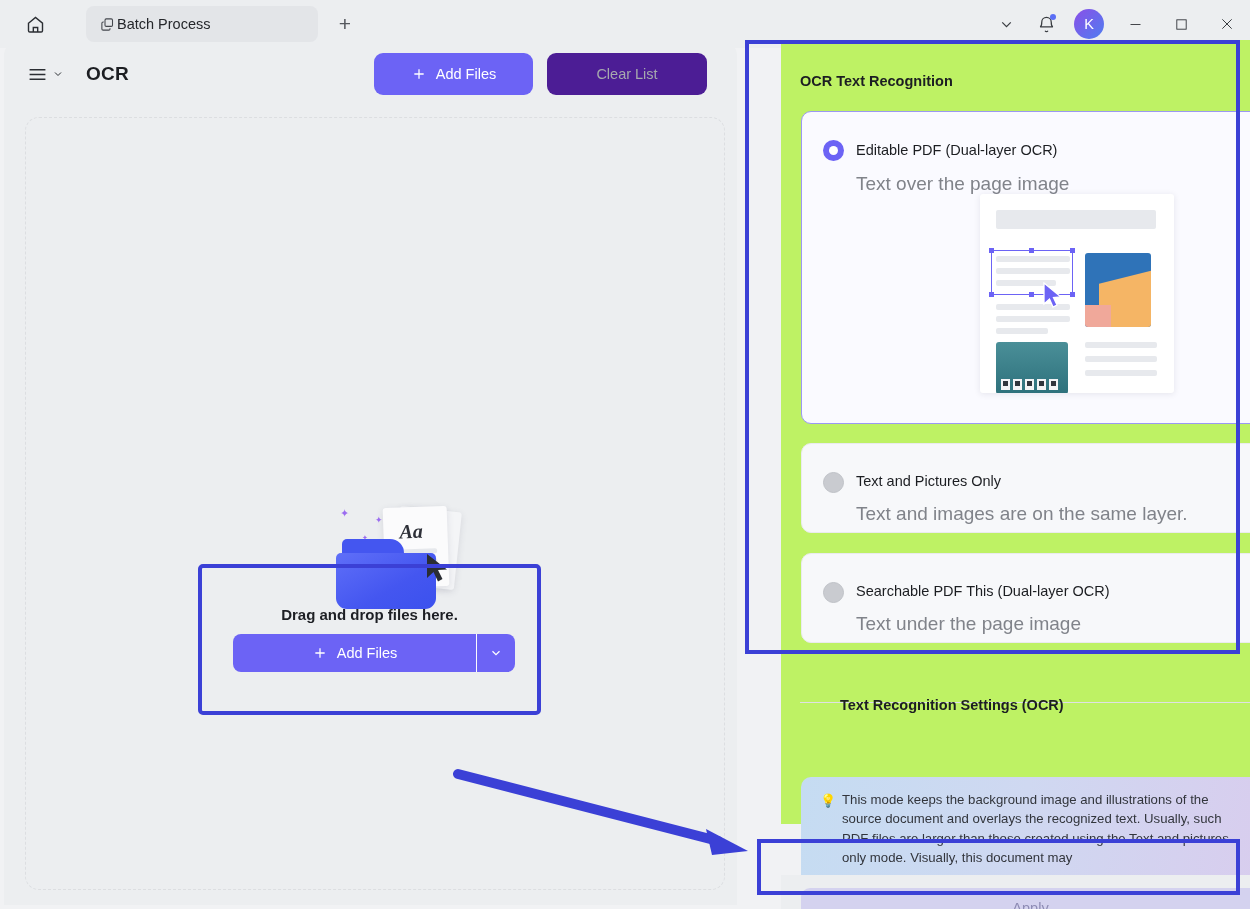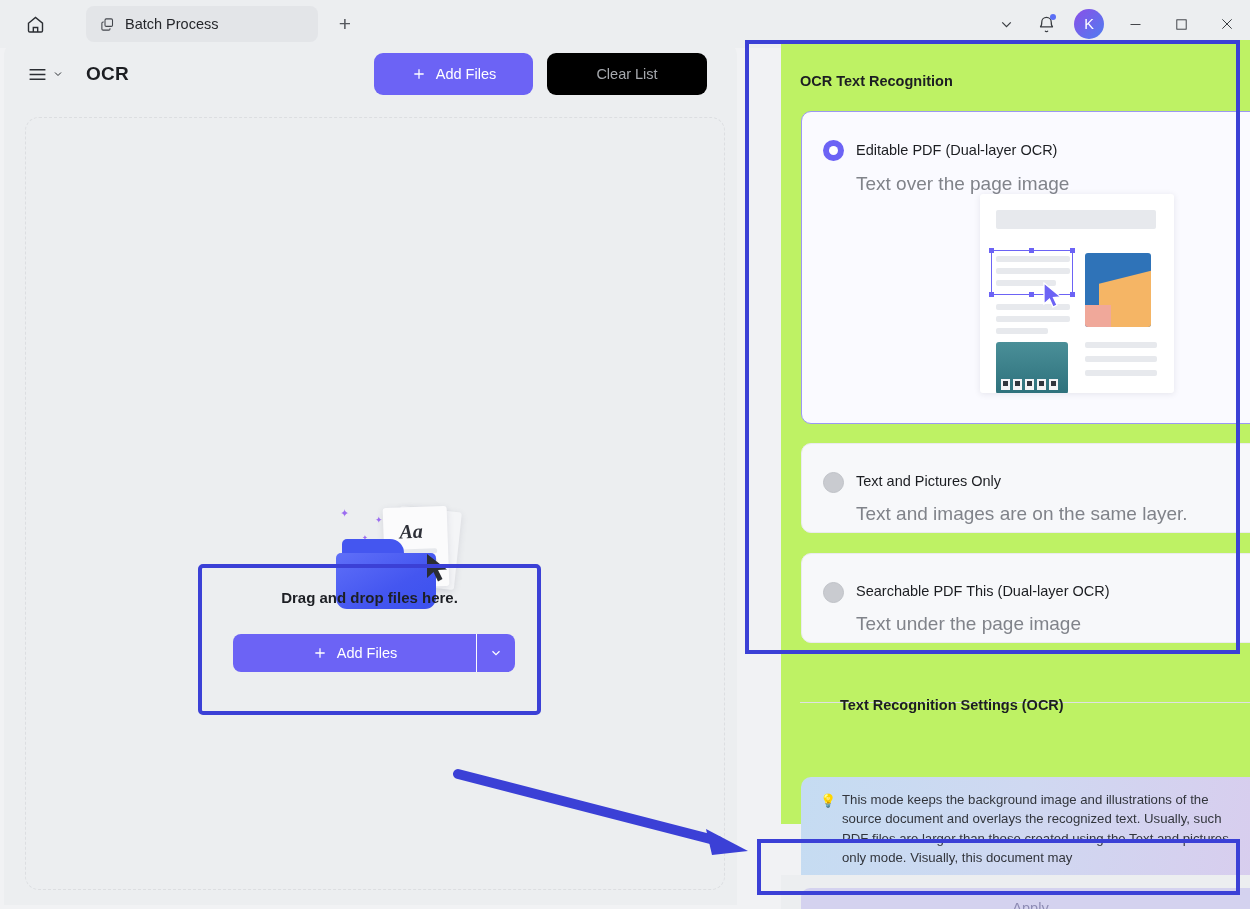--- a/index.html
+++ b/index.html
@@ -25,21 +25,21 @@
     width: 34px; height: 34px; margin-left: 18px;
     display: flex; align-items: center; justify-content: center;
     border-radius: 6px; cursor: pointer;
   }
   .tab {
     margin-left: 34px;
     height: 36px; min-width: 232px;
     background: #e3e5e8;
     border-radius: 8px;
     display: flex; align-items: center;
-    padding: 0 14px; gap: 10px;
+    padding: 0 14px; gap: 2px;
     cursor: pointer;
   }
   .tab-label { font-size: 14.5px; color: #25272b; }
   .newtab {
     margin-left: 12px; width: 30px; height: 30px;
     display: flex; align-items: center; justify-content: center;
     font-size: 21px; color: #55585e; font-weight: 300; cursor: pointer;
   }
   .tb-right {
     margin-left: auto; display: flex; align-items: center; height: 48px;
@@ -91,21 +91,21 @@
   }
   .btn-primary {
     width: 159px; height: 42px; border-radius: 9px;
     background: #6c63f5; color: #fff; border: none;
     font-size: 14.5px; font-family: inherit;
     display: flex; align-items: center; justify-content: center; gap: 9px;
     cursor: pointer;
   }
   .btn-disabled {
     width: 160px; height: 42px; border-radius: 9px;
-    background: #000000; color: #a6a9ae; border: none;
+    background: #4c1d95; color: #a6a9ae; border: none;
     font-size: 14.5px; font-family: inherit; cursor: default;
     display: flex; align-items: center; justify-content: center;
   }
   .dropzone {
     position: absolute; left: 21px; top: 73px;
     width: 700px; height: 773px;
     border: 1.6px dashed #dcdee1; border-radius: 14px;
   }
 
   
@@ -134,21 +134,21 @@
   .cursor-arrow { position: absolute; left: 99px; top: 52px; }
   .spark { position: absolute; color: #9b6cf0; font-size: 11px; }
 
   .drop-box {
     position: absolute; left: 194px; top: 520px;
     width: 343px; height: 151px;
     border: 4px solid #3b40d6; border-radius: 5px;
     background: transparent;
   }
   .drop-title {
-    text-align: center; margin-top: 21px;
+    text-align: center; margin-top: 38px;
     font-size: 15px; font-weight: bold; color: #1d1f24;
   }
   .addrow {
     position: absolute; left: 31px; top: 66px;
     width: 282px; height: 38px; display: flex;
   }
   .addrow .main {
     flex: 1; background: #6c63f5; color: #fff;
     border-radius: 8px 0 0 8px; border: none; font-family: inherit;
     font-size: 14.5px; display: flex; align-items: center;

